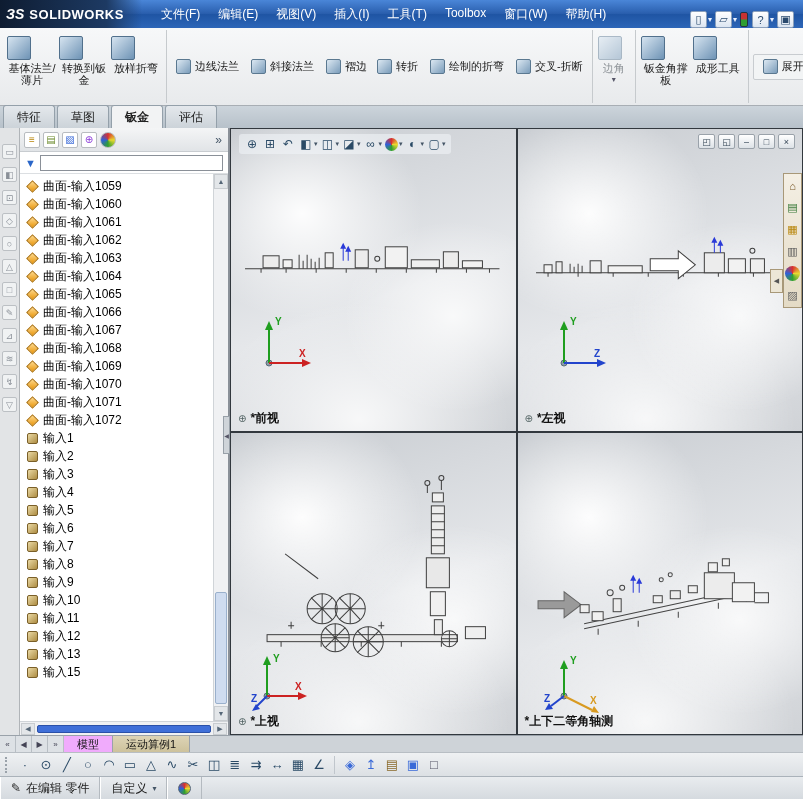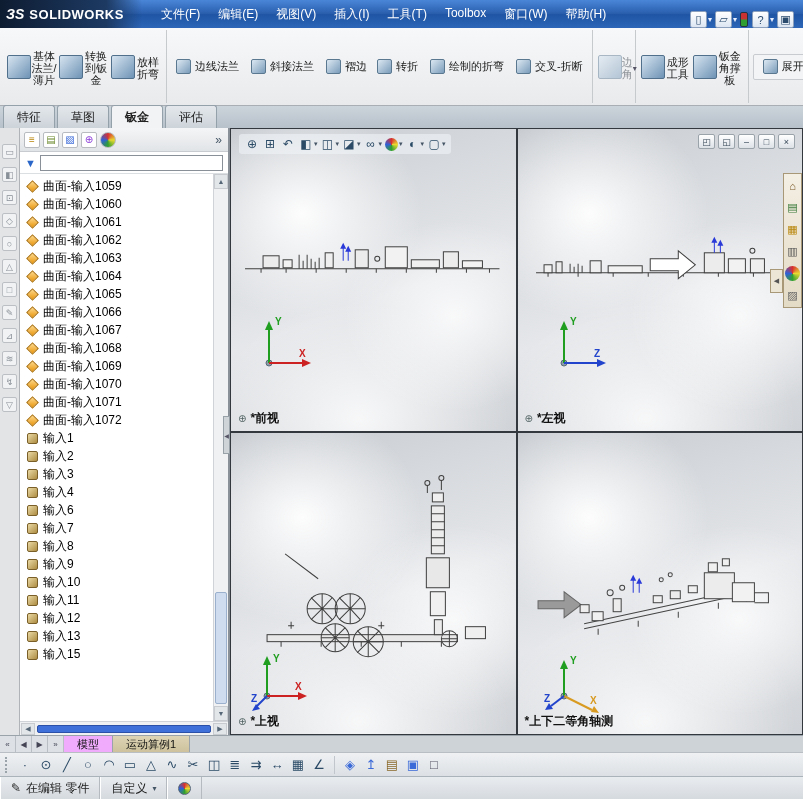--- a/index.html
+++ b/index.html
@@ -19,21 +19,21 @@
 .tb-icons{margin-left:auto;display:flex;align-items:center;gap:3px;padding-right:8px}
 .tb-btn{display:flex;align-items:center;gap:1px}
 .tb-glyph{min-width:17px;height:17px;background:linear-gradient(#ffffff,#dce6f2);border:1px solid #8aa0bc;border-radius:2px;
  display:flex;align-items:center;justify-content:center;font-size:11px;color:#2a4a6e}
 .tb-caret{font-size:8px;color:#e8f0ff}
 
 
 .ribbon{position:absolute;top:28px;left:0;right:0;height:78px;background:linear-gradient(#f7f8f9,#e8eaec);
  border-bottom:1px solid #a8aeb4;display:flex;align-items:stretch;padding:2px 0 2px 2px}
 .rgroup{display:flex;align-items:center;padding:1px 4px;border-right:1px solid #c6cacd}
-.rbtn-lg{width:52px;display:flex;flex-direction:row;align-items:center;padding-top:3px;border:1px solid transparent;
+.rbtn-lg{width:52px;display:flex;flex-direction:column;padding-top:3px;border:1px solid transparent;
  border-radius:2px;text-align:center;height:70px}
 .rbtn-lg.narrow{width:34px}
 .ricon-lg{width:24px;height:24px;margin-bottom:2px;background:linear-gradient(135deg,#d6e4f0,#6e93b5);
  border:1px solid #51708c;border-radius:2px;flex:none}
 .rlabel{font-size:11px;line-height:12px;color:#1a1a1a}
 .rcaret{font-size:8px;color:#556;margin-top:1px}
 .rbtn-lg.disabled .rlabel{color:#8f9499}
 .rbtn-lg.disabled .ricon-lg{opacity:.45}
 .rcol{display:flex;flex-direction:row;justify-content:center;gap:2px}
 .rcol.framed{border:1px solid #c8ccd0;background:#f2f4f5;border-radius:2px;padding:2px 4px;align-self:center}
@@ -232,25 +232,25 @@
     <div class="rgroup">
       <div class="rbtn-lg narrow disabled">
         <span class="ricon-lg"></span>
         <span class="rlabel">边角</span>
         <span class="rcaret">▾</span>
       </div>
     </div>
     <div class="rgroup">
       <div class="rbtn-lg">
         <span class="ricon-lg"></span>
+        <span class="rlabel">钣金角撑板</span>
+      </div>
+      <div class="rbtn-lg">
+        <span class="ricon-lg"></span>
         <span class="rlabel">成形工具</span>
-      </div>
-      <div class="rbtn-lg">
-        <span class="ricon-lg"></span>
-        <span class="rlabel">钣金角撑板</span>
       </div>
     </div>
     <div class="rgroup">
       <div class="rcol framed">
 
       <div class="rbtn-sm">
           <span class="ricon-sm"></span>
           <span class="rlabel-sm">展开</span>
         </div>
           <div class="rbtn-sm">
@@ -391,20 +391,24 @@
               <span class="part-icon"></span>
               <span class="tree-label">输入2</span>
             </div>
               <div class="tree-item">
               <span class="part-icon"></span>
               <span class="tree-label">输入3</span>
             </div>
               <div class="tree-item">
               <span class="part-icon"></span>
               <span class="tree-label">输入4</span>
+            </div>
+              <div class="tree-item">
+              <span class="part-icon"></span>
+              <span class="tree-label">输入5</span>
             </div>
               <div class="tree-item">
               <span class="part-icon"></span>
               <span class="tree-label">输入6</span>
             </div>
               <div class="tree-item">
               <span class="part-icon"></span>
               <span class="tree-label">输入7</span>
             </div>
               <div class="tree-item">

